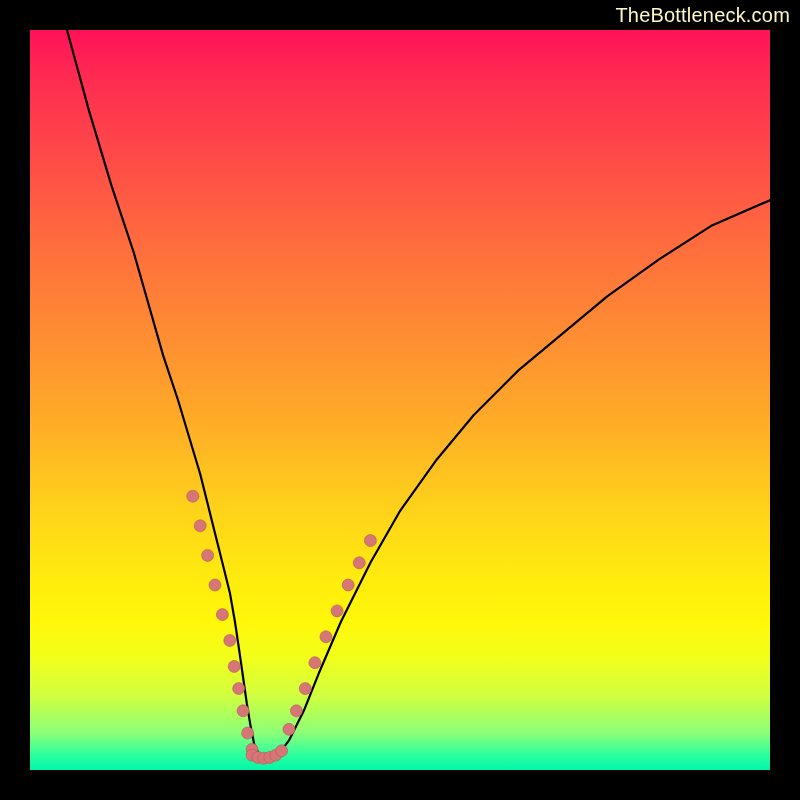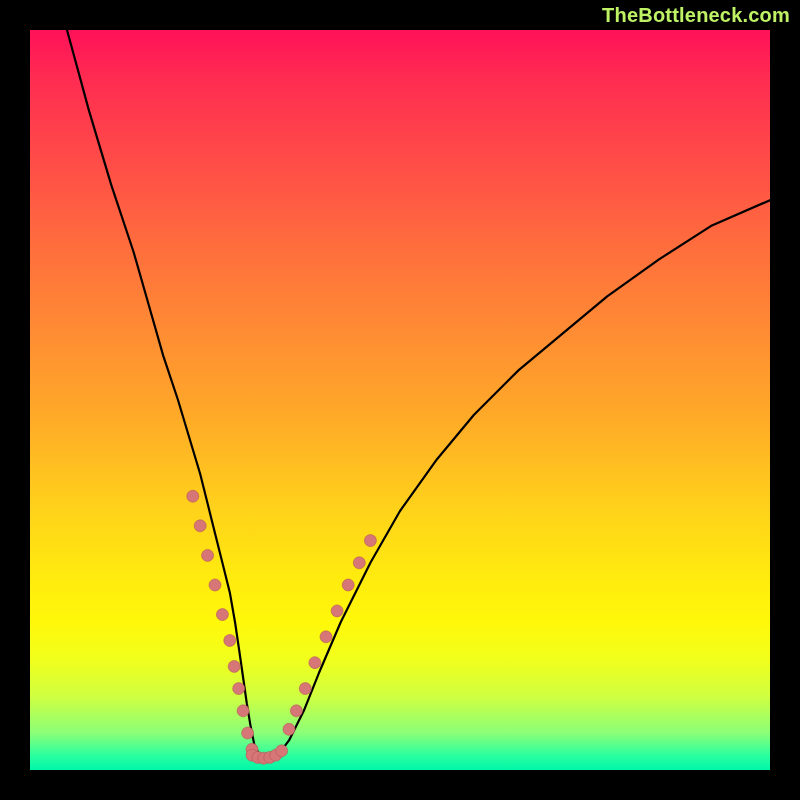--- a/index.html
+++ b/index.html
@@ -63,24 +63,24 @@
   }
   .marker {
     fill: #d67676;
     stroke: #b55858;
     stroke-width: 0.6;
   }
   .watermark {
     position: absolute;
     top: 4px;
     right: 10px;
-    color: #bef264;
+    color: #fef9c3;
     font-size: 20px;
     letter-spacing: 0.2px;
-    font-weight: 700;
+    font-weight: 400;
     user-select: none;
   }
 </style>
 </head>
 <body>
 
 <div class="frame">
   <div class="plot-wrap">
     <div class="gradient-bg"></div>
     <svg class="plot" viewBox="0 0 740 740">

